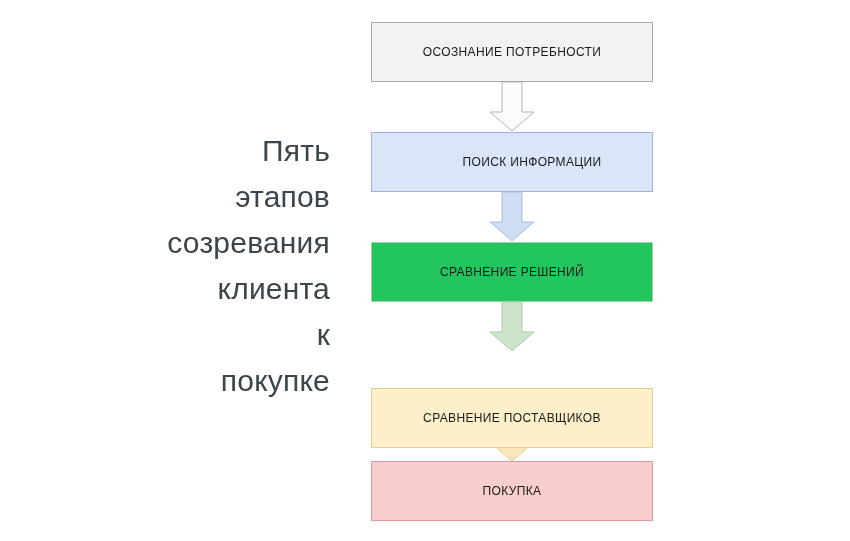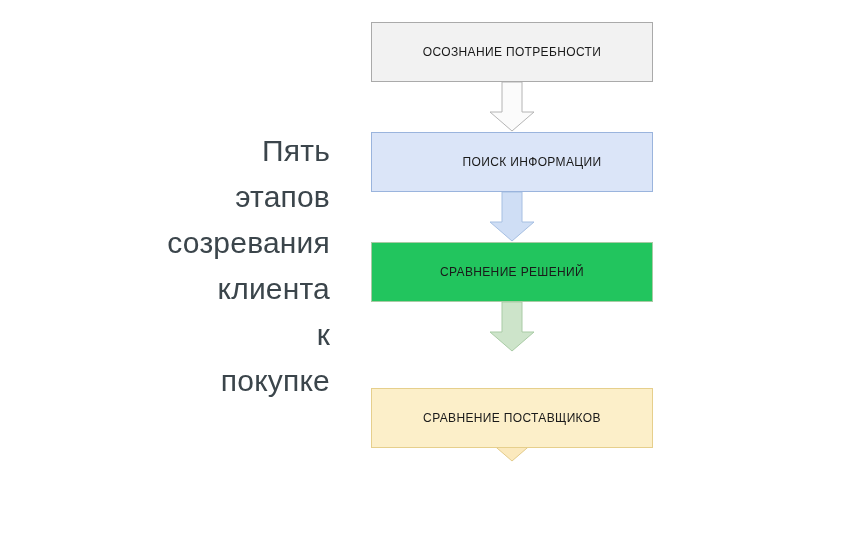--- a/index.html
+++ b/index.html
@@ -120,15 +120,18 @@
       </div>
       <div class="stage" style="top: 110px; left: 0px; width: 282px; height: 60px; background: rgb(219, 229, 248); border: 1px solid rgb(154, 180, 221); padding-left: 40px;">
         <div class="stage-label">ПОИСК ИНФОРМАЦИИ</div>
       </div>
       <div class="stage" style="top: 220px; left: 0px; width: 282px; height: 60px; background: #22c55e; border: 1px solid rgb(168, 203, 164);">
         <div class="stage-label">СРАВНЕНИЕ РЕШЕНИЙ</div>
       </div>
       <div class="stage" style="top: 330px; left: 0px; width: 282px; height: 60px; background: rgb(252, 239, 201); border: 1px solid rgb(230, 207, 140); margin-top: 36px;">
         <div class="stage-label">СРАВНЕНИЕ ПОСТАВЩИКОВ</div>
       </div>
+      <div class="stage" style="top: 439px; left: 0px; width: 282px; height: 60px; background: rgb(247, 205, 205); border: 1px solid rgb(221, 157, 157);">
+        <div class="stage-label">ПОКУПКА</div>
+      </div>
     </div>
 
 </div>
 
 </body></html>

